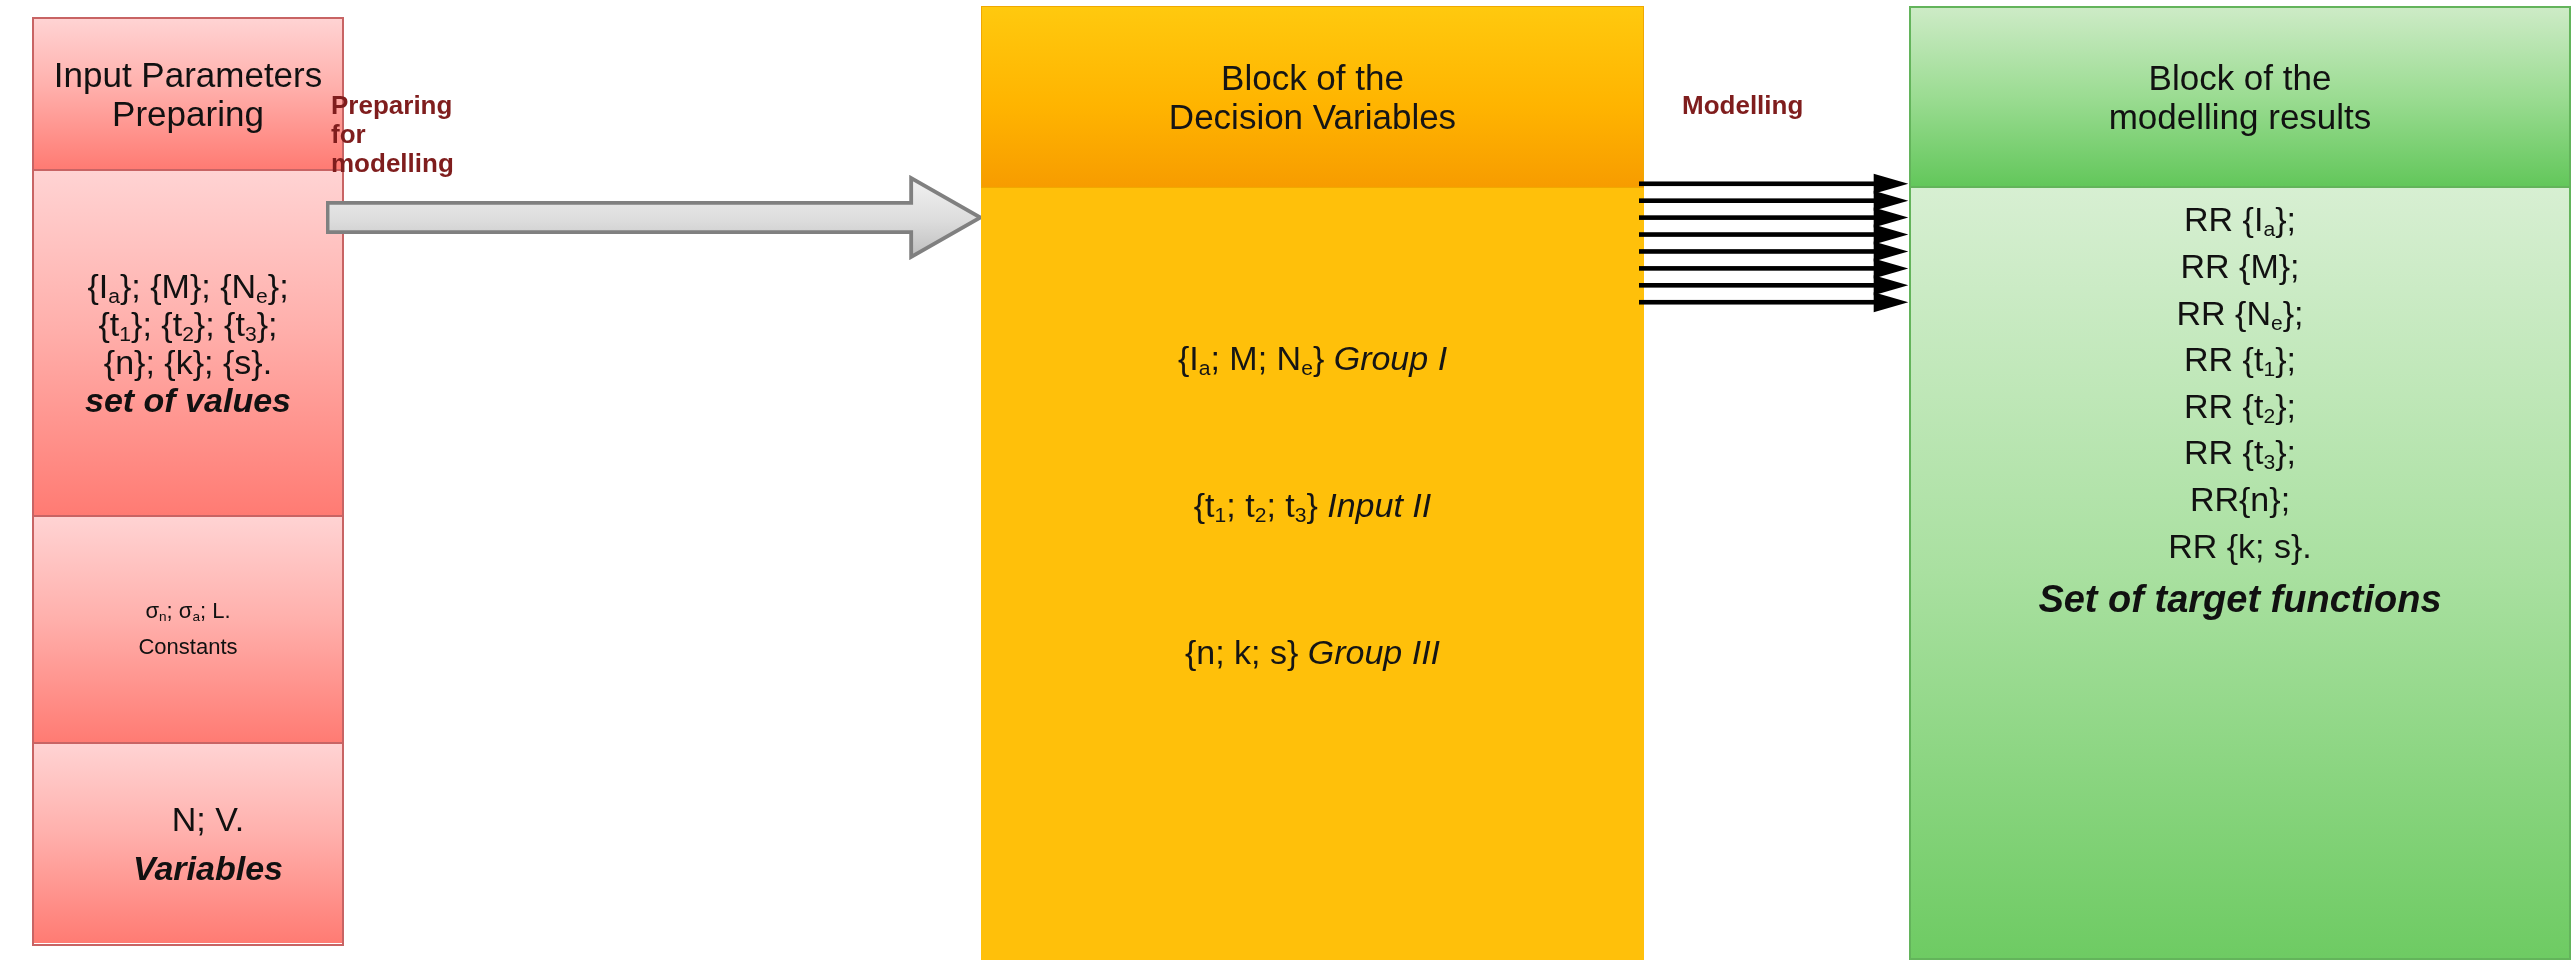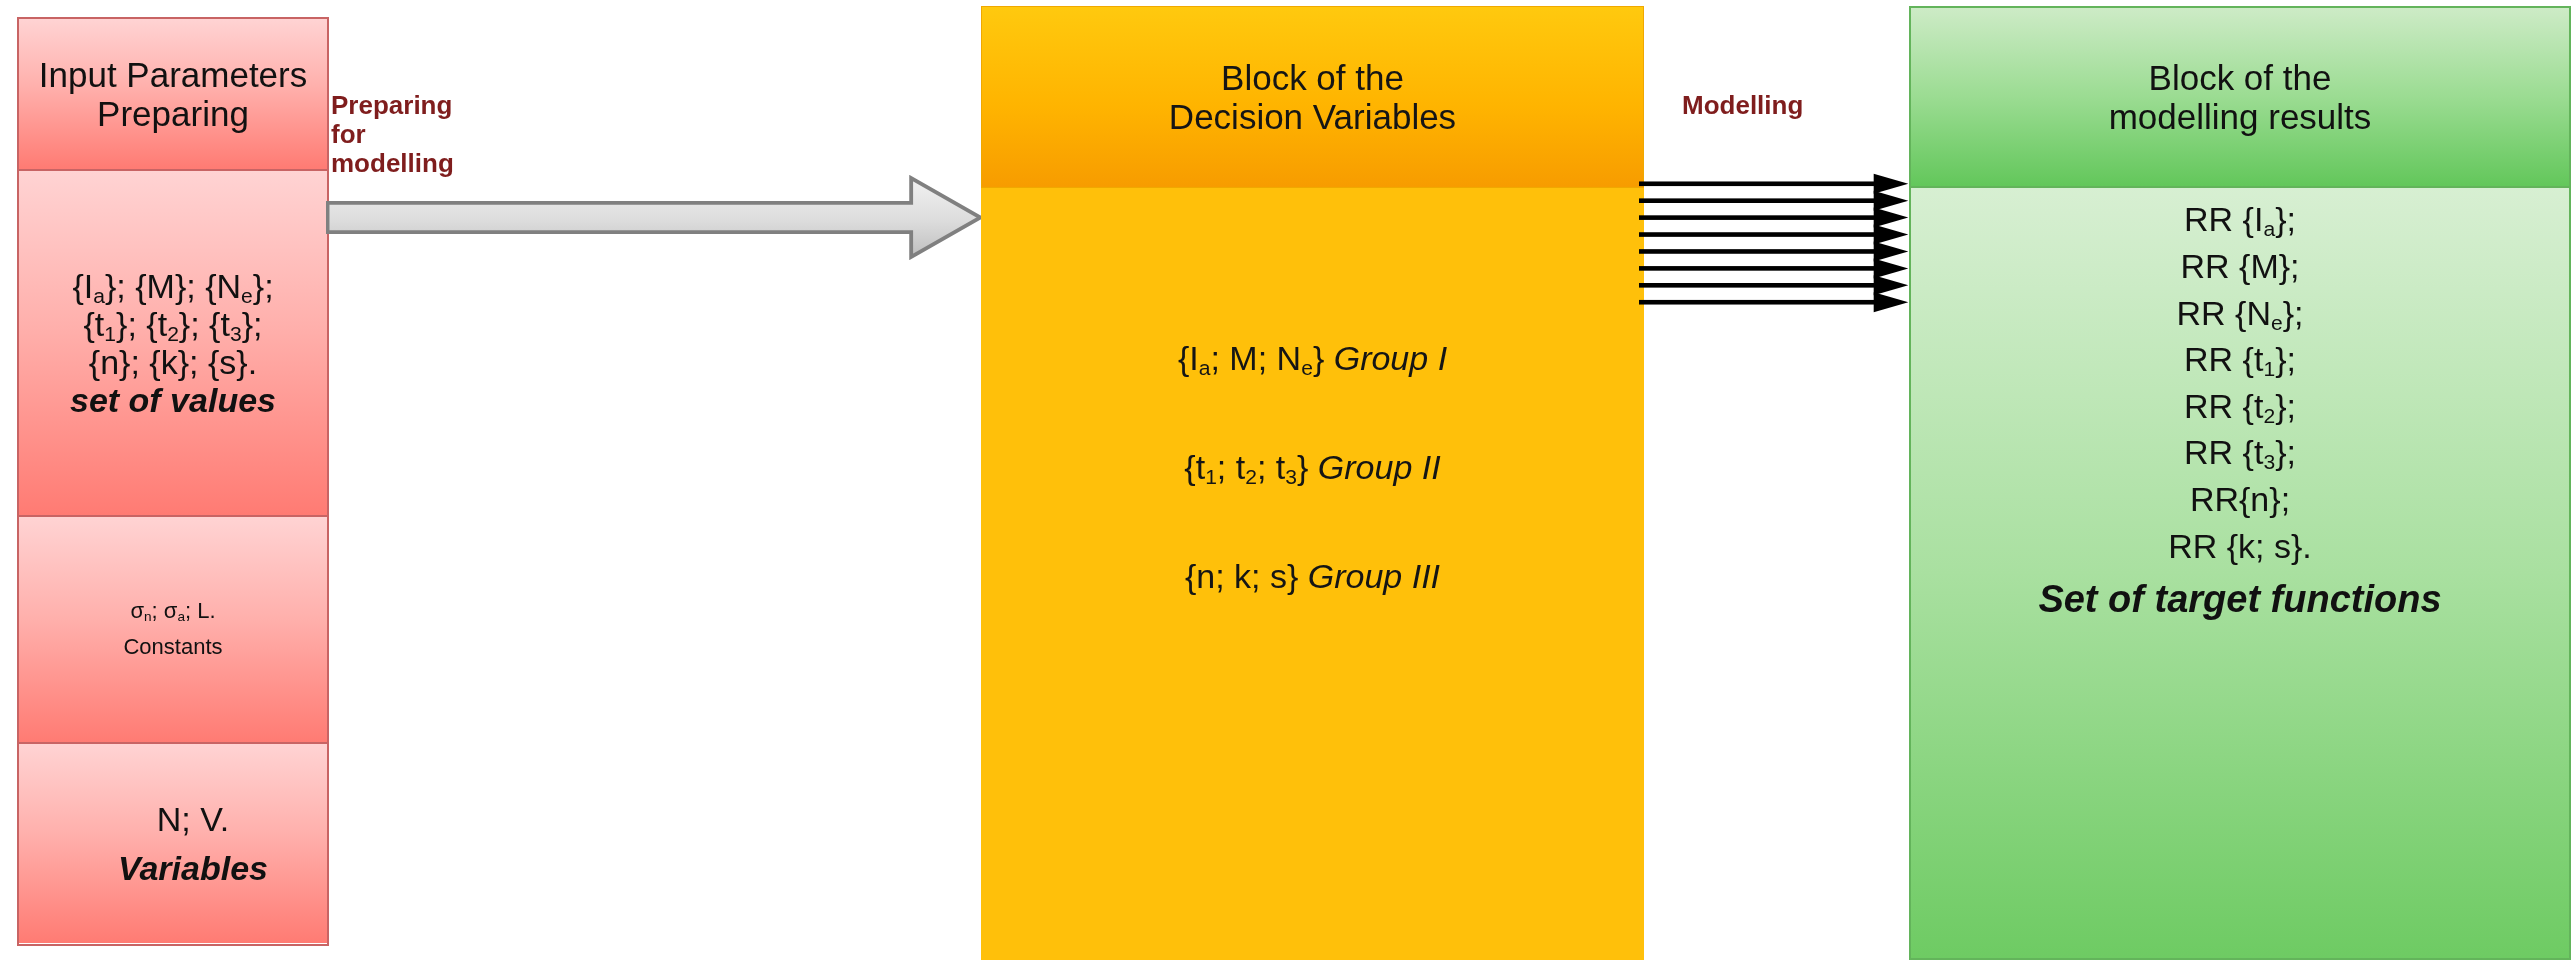--- a/index.html
+++ b/index.html
@@ -34,21 +34,21 @@
     flex-direction: column;
     align-items: center;
     justify-content: center;
     text-align: center;
     line-height: 1.12;
     overflow: hidden;
   }
 
   
   #left-panel {
-    left: 17px;
+    left: 32px;
     top: 17px;
     width: 312px;
     height: 929px;
     border: 2.3px solid #C86464;
   }
   #left-panel .seg {
     background: linear-gradient(to bottom, #FFD3D3 0%, #FFB0AC 45%, #FF7B73 100%);
     border-bottom: 2.3px solid #C86464;
     color: #111111;
   }
@@ -75,20 +75,21 @@
   }
   #mid-body {
     flex: 1 1 auto;
     background: #FFC00A;
     border: 1.5px solid #FFC00A;
     border-top: none;
     justify-content: flex-start;
     padding-top: 151px;
     font-size: 34px;
     color: #151515;
+    gap: 38px;
   }
   #mid-body .grow { flex: 1 1 auto; }
   .grp-line { margin: 0 0 71px 0; }
   .grp-line:last-of-type { margin-bottom: 0; }
   .grp-name { font-style: italic; }
 
   
   #right-panel {
     left: 1909px;
     top: 6.2px;
@@ -198,21 +199,21 @@
     <path d="M 2,36 L 760,36 L 760,4 L 850,55 L 760,106 L 760,74 L 2,74 Z" fill="url(#gArrow)" stroke="#808080" stroke-width="5"></path>
   </svg>
 
   <div class="panel" id="mid-panel">
     <div class="seg" id="mid-head">
       <div>Block of the</div>
       <div>Decision Variables</div>
     </div>
     <div class="seg" id="mid-body">
       <div class="grp-line"><span>{I</span><sub>a</sub><span>; M; N</span><sub>e</sub><span>}</span>&nbsp;<span class="grp-name">Group I</span></div>
-      <div class="grp-line"><span>{t</span><sub>1</sub><span>; t</span><sub>2</sub><span>; t</span><sub>3</sub><span>}</span>&nbsp;<span class="grp-name">Group II</span></div>
+      <div class="grp-line"><span>{t</span><sub>1</sub><span>; t</span><sub>2</sub><span>; t</span><sub>3</sub><span>}</span>&nbsp;<span class="grp-name">Input II</span></div>
       <div class="grp-line"><span>{n; k; s}</span>&nbsp;<span class="grp-name">Group III</span></div>
       <div class="grow"></div>
     </div>
   </div>
 
   <div class="conn-label" id="label-modelling">Modelling</div>
 
   <svg id="thin-arrows" viewBox="0 0 360 260" preserveAspectRatio="none">
     <g fill="#000000" stroke="none">
 

